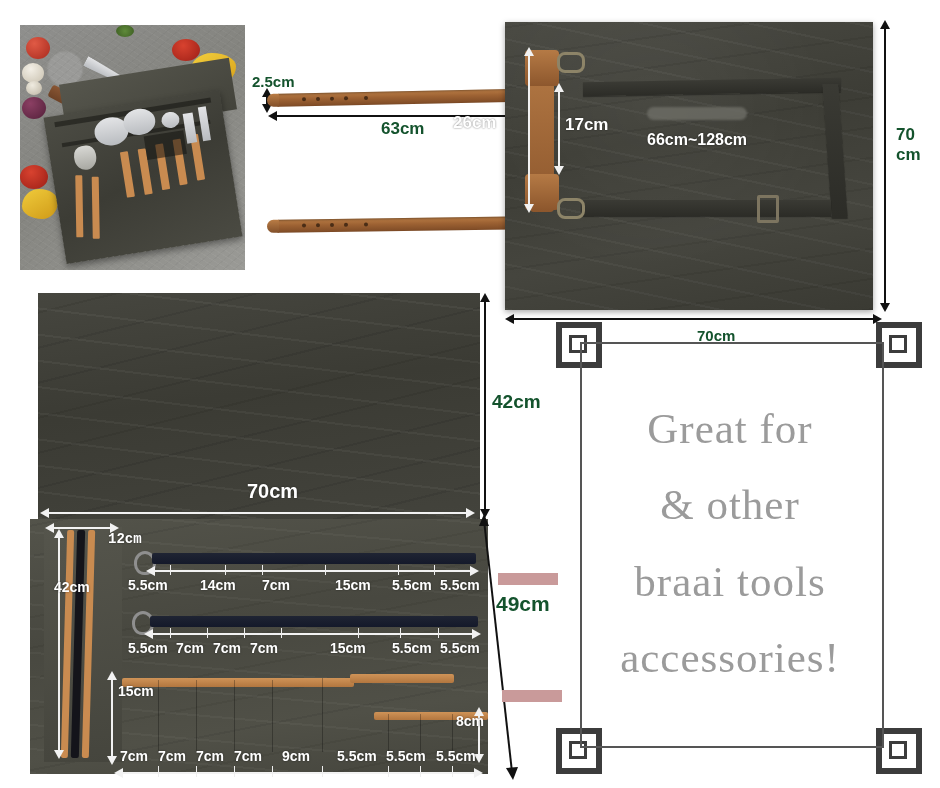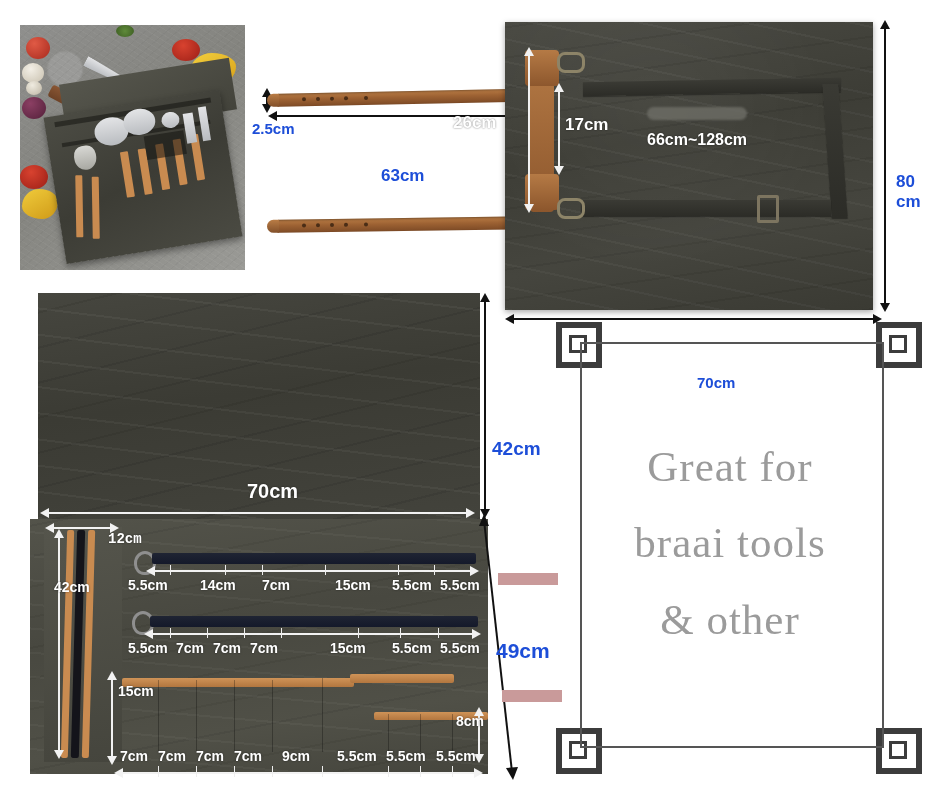--- a/index.html
+++ b/index.html
@@ -3,21 +3,21 @@
 <meta charset="utf-8">
 <style>
   html,body{margin:0;padding:0;background:#fff;}
   body{width:940px;height:788px;position:relative;overflow:hidden;
        font-family:"Liberation Sans",sans-serif;}
   .stage{position:absolute;left:0;top:0;width:940px;height:788px;background:#ffffff;}
 
   
   .abs{position:absolute;}
   .lbl{position:absolute;white-space:nowrap;font-weight:bold;line-height:1;}
-  .lbl-dark{color:#1d4ed8;margin-top:47px;}
+  .lbl-dark{color:#14532d;}
   .lbl-white{color:#ffffff;text-shadow:0 0 2px rgba(0,0,0,.55);}
 
   
   .dimh{position:absolute;height:0;border-top:2px solid #111;}
   .dimh.white{border-top-color:#f2f2f2;}
   .dimv{position:absolute;width:0;border-left:2px solid #111;}
   .dimv.white{border-left-color:#f2f2f2;}
   .ah{position:absolute;width:0;height:0;}
   .ah.left{border-top:5px solid transparent;border-bottom:5px solid transparent;border-right:9px solid #111;}
   .ah.right{border-top:5px solid transparent;border-bottom:5px solid transparent;border-left:9px solid #111;}
@@ -212,21 +212,21 @@
 
     <div class="dimv white" style="left:53px;top:68px;height:78px;"></div>
     <div class="ah up wu" style="left:49px;top:61px;"></div>
     <div class="ah down wd" style="left:49px;top:144px;"></div>
     <div class="lbl lbl-white" style="left:60px;top:94px;font-size:17px;">17cm</div>
   </div>
 
   <div class="dimv" style="left:884px;top:28px;height:278px;"></div>
   <div class="ah up" style="left:880px;top:20px;"></div>
   <div class="ah down" style="left:880px;top:303px;"></div>
-  <div class="lbl lbl-dark" style="left:896px;top:126px;font-size:17px;">80</div>
+  <div class="lbl lbl-dark" style="left:896px;top:126px;font-size:17px;">70</div>
   <div class="lbl lbl-dark" style="left:896px;top:146px;font-size:17px;">cm</div>
 
   <div class="dimh" style="left:512px;top:318px;width:366px;"></div>
   <div class="ah left" style="left:505px;top:314px;"></div>
   <div class="ah right" style="left:873px;top:314px;"></div>
   <div class="lbl lbl-dark" style="left:697px;top:328px;font-size:15px;">70cm</div>
 
   <div class="flap">
     <div class="wr"></div>
   </div>
@@ -358,18 +358,19 @@
       </div>
     <div class="corner" style="left:0;bottom:0;">
         <i></i>
       </div>
     <div class="corner" style="right:0;bottom:0;">
         <i></i>
       </div>
     <div class="qframe"></div>
     <div class="qtext">
       <span>Great for</span>
+      <span>&amp; other</span>
       <span>braai tools</span>
-      <span>&amp; other</span>
+      <span>accessories!</span>
     </div>
   </div>
 
 </div>
 
 </body></html>

